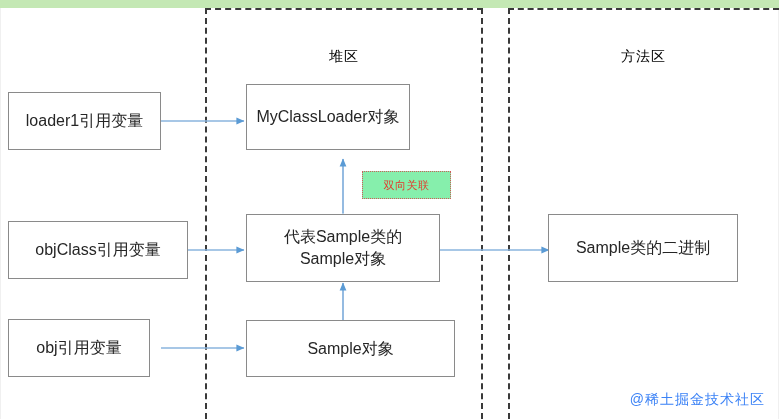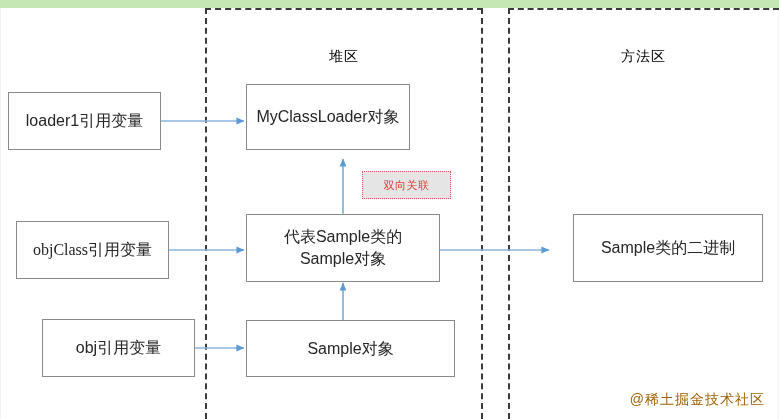--- a/index.html
+++ b/index.html
@@ -72,21 +72,21 @@
   .box .lines {
     display: block;
   }
   .box .l2 { display: block; }
 
   
   .annot {
     position: absolute;
     box-sizing: border-box;
     border: 1px dotted #d05a5a;
-    background: #e5e5e5;
+    background: #86efac;
     color: #e23b2e;
     font-size: 11px;
     display: flex;
     align-items: center;
     justify-content: center;
     white-space: nowrap;
     letter-spacing: 0.5px;
   }
 
   
@@ -97,21 +97,21 @@
     width: 779px;
     height: 419px;
     pointer-events: none;
   }
 
   
   .watermark {
     position: absolute;
     right: 14px;
     bottom: 10px;
-    color: #a16207;
+    color: #3b82f6;
     font-size: 14px;
     letter-spacing: 1px;
     white-space: nowrap;
   }
 </style>
 </head>
 <body>
 
 <div id="canvas">
 
@@ -145,44 +145,44 @@
 
     <line x1="343" y1="321" x2="343" y2="283" stroke="#8ab4de" stroke-width="1.8" marker-end="url(#ahu)"></line>
 
     <line x1="343" y1="213" x2="343" y2="159" stroke="#8ab4de" stroke-width="1.8" marker-end="url(#ahu)" marker-start="url(#ahu)"></line>
   </svg>
 
   <div class="box" style="left:8px; top:92px; width:153px; height:58px;">
     <span>loader1引用变量</span>
   </div>
 
-  <div class="box" style="left:16px; top:221px; width:153px; height:58px;font-family:Liberation Serif, serif;">
+  <div class="box" style="left:8px; top:221px; width:180px; height:58px;">
     <span>objClass引用变量</span>
   </div>
 
-  <div class="box" style="left:8px; top:319px; width:153px; height:58px;margin-left:34px;">
+  <div class="box" style="left:8px; top:319px; width:142px; height:58px;">
     <span>obj引用变量</span>
   </div>
 
   <div class="box" style="left:246px; top:84px; width:164px; height:66px;">
     <span>MyClassLoader对象</span>
   </div>
 
   <div class="box" style="left:246px; top:214px; width:194px; height:68px;text-align:center;">
     <span class="lines">
       <span class="l1">代表Sample类的</span>
       <span class="l2">Sample对象</span>
     </span>
   </div>
 
   <div class="box" style="left:246px; top:320px; width:209px; height:57px;">
     <span>Sample对象</span>
   </div>
 
-  <div class="box" style="left:573px; top:214px; width:190px; height:68px;text-align:right;">
+  <div class="box" style="left:548px; top:214px; width:190px; height:68px;text-align:right;">
     <span class="lines">
       <span class="l1">Sample类的二进制</span>
     </span>
   </div>
 
   <div class="annot" style="left:362px; top:171px; width:89px; height:28px;">
     <span>双向关联</span>
   </div>
 
   <div class="watermark">@稀土掘金技术社区</div>

